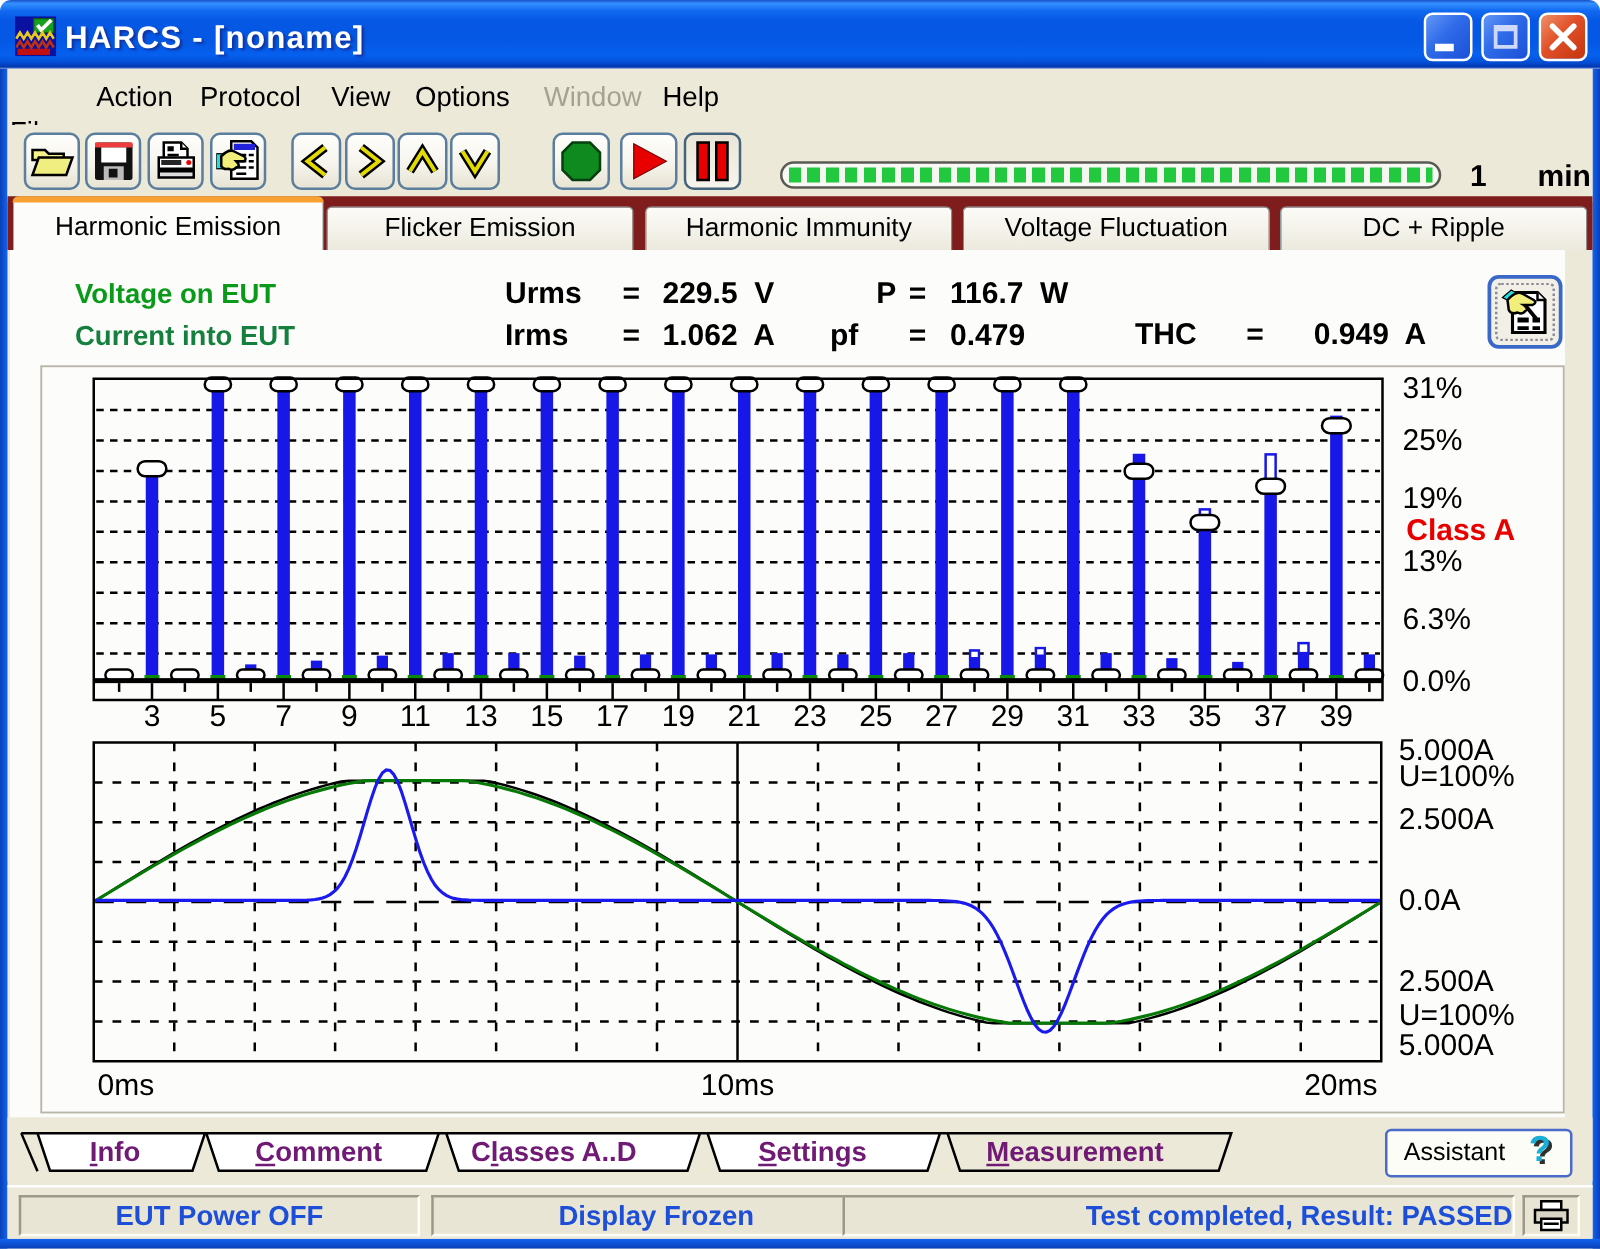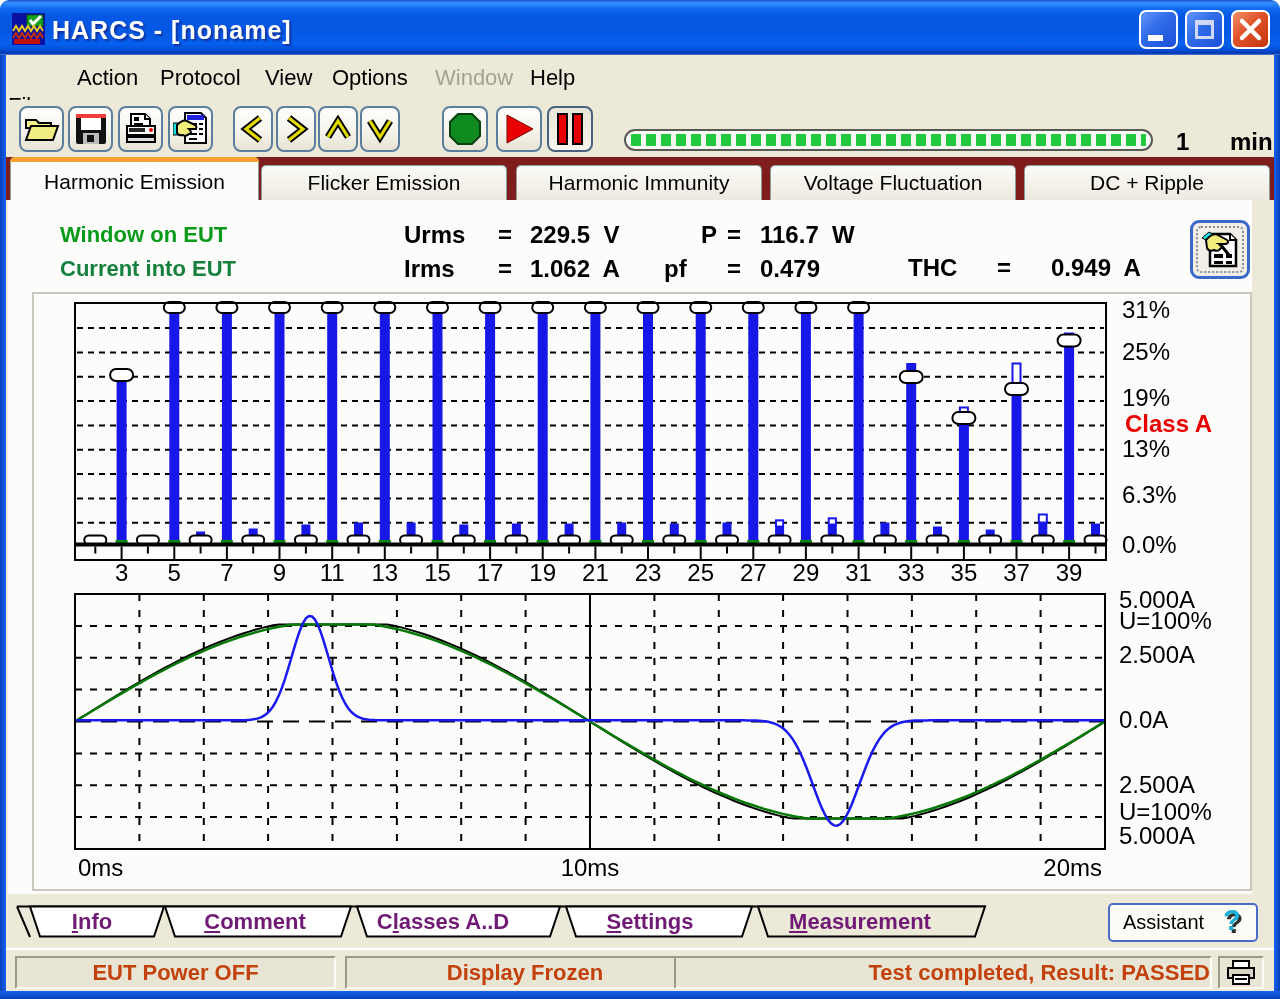--- a/index.html
+++ b/index.html
@@ -29,21 +29,21 @@
   font-size:21px; text-align:center; line-height:47px; }
 #tabactive::before { content:""; position:absolute; left:-1px; top:-1px; right:-1px; height:5px; background:#f8a030; border-radius:5px 5px 0 0; }
 #page { left:8px; top:200px; width:1244px; height:694px; background:#fcfcfa; }
 .mtxt { position:absolute; font-weight:bold; font-size:24px; color:#000; }
 #npbtn { left:1190px; top:220px; width:60px; height:59px; border:3px solid #3a68c8; border-radius:9px; background:#f2f0e6; display:flex;align-items:center;justify-content:center; }
 #btabs { left:6px; top:894px; width:1268px; height:51px; background:#ece9d8; }
 .btt { position:absolute; top:909px; font-weight:bold; font-size:22px; color:#701a75; text-align:center; }
 #assist { left:1108px; top:903px; width:150px; height:39px; background:#fdfdf8; border:2px solid #4a6cc8; border-radius:5px; }
 #statusbar { left:6px; top:948px; width:1268px; height:43px; background:#ece9d8; border-top:2px solid #fff; }
 .spanel { position:absolute; top:6px; height:33px; background:#e8e5d4; border-top:2px solid #9c998a; border-left:2px solid #9c998a; border-bottom:2px solid #fffef6; border-right:2px solid #fffef6;
-  font-weight:bold; font-size:22px; text-align:center; line-height:29px; color:#c2410c; }
+  font-weight:bold; font-size:22px; text-align:center; line-height:29px; color:#1d4ed8; }
 svg text { font-family:"Liberation Sans", sans-serif; }
 </style></head>
 <body>
 <div id="win">
   <div class="abs" style="left:0;top:0;width:1280px;height:14px;background:#fdfdfd;"></div>
   <div class="abs" id="titlebar"></div>
   <div class="abs" id="borderL"></div>
   <div class="abs" id="borderR"></div>
   <div class="abs" id="borderB"></div>
   <div class="abs" style="left:12px;top:13px;"><svg width="33" height="32" viewBox="0 0 33 32">
@@ -163,21 +163,21 @@
   <div class="abs" style="left:1176px;top:128px;font-size:24px;font-weight:bold;">1</div>
   <div class="abs" style="left:1230px;top:128px;font-size:24px;font-weight:bold;">min</div>
   <div class="abs" id="tabrow">
     <div id="tabactive">Harmonic Emission</div>
     <div class="tab" style="left:255px;width:246px;">Flicker Emission</div>
     <div class="tab" style="left:510px;width:246px;">Harmonic Immunity</div>
     <div class="tab" style="left:764px;width:246px;">Voltage Fluctuation</div>
     <div class="tab" style="left:1018px;width:246px;">DC + Ripple</div>
   </div>
   <div class="abs" id="page"></div>
-  <div class="abs mtxt" style="left:60px;top:222px;color:#0a9a1a;font-size:22px;">Window on EUT</div>
+  <div class="abs mtxt" style="left:60px;top:222px;color:#0a9a1a;font-size:22px;">Voltage on EUT</div>
   <div class="abs mtxt" style="left:60px;top:256px;color:#15803d;font-size:22px;">Current into EUT</div>
   <div class="abs mtxt" style="left:404px;top:221px;">Urms</div>
   <div class="abs mtxt" style="left:498px;top:221px;">=</div>
   <div class="abs mtxt" style="left:530px;top:221px;">229.5&nbsp; V</div>
   <div class="abs mtxt" style="left:701px;top:221px;">P</div>
   <div class="abs mtxt" style="left:727px;top:221px;">=</div>
   <div class="abs mtxt" style="left:760px;top:221px;">116.7&nbsp; W</div>
   <div class="abs mtxt" style="left:404px;top:255px;">Irms</div>
   <div class="abs mtxt" style="left:498px;top:255px;">=</div>
   <div class="abs mtxt" style="left:530px;top:255px;">1.062&nbsp; A</div>

